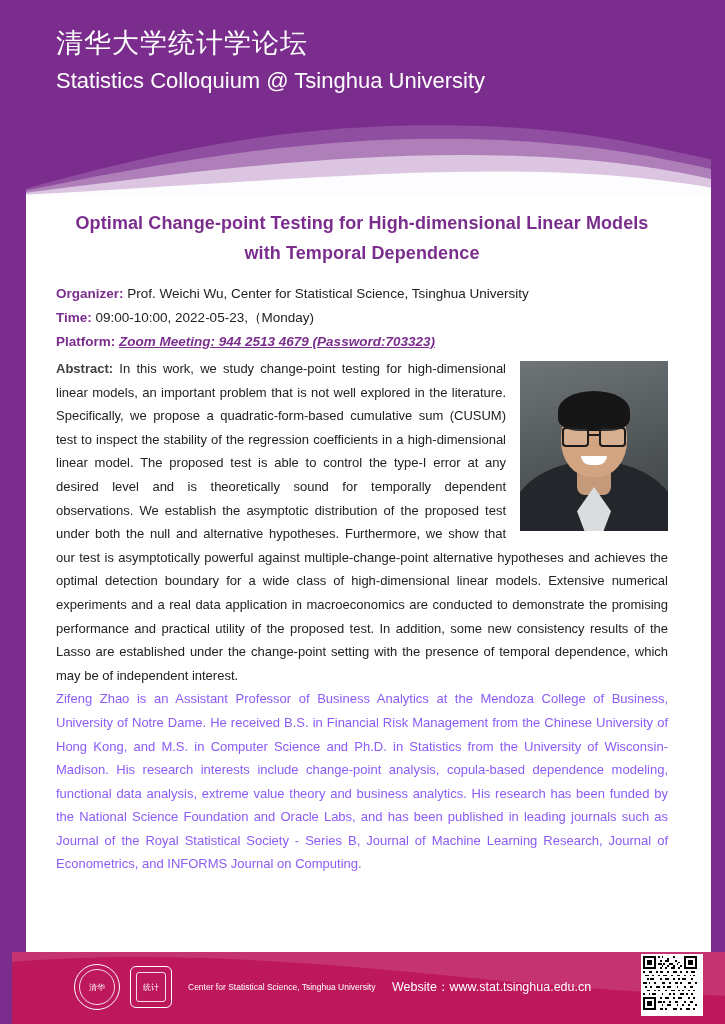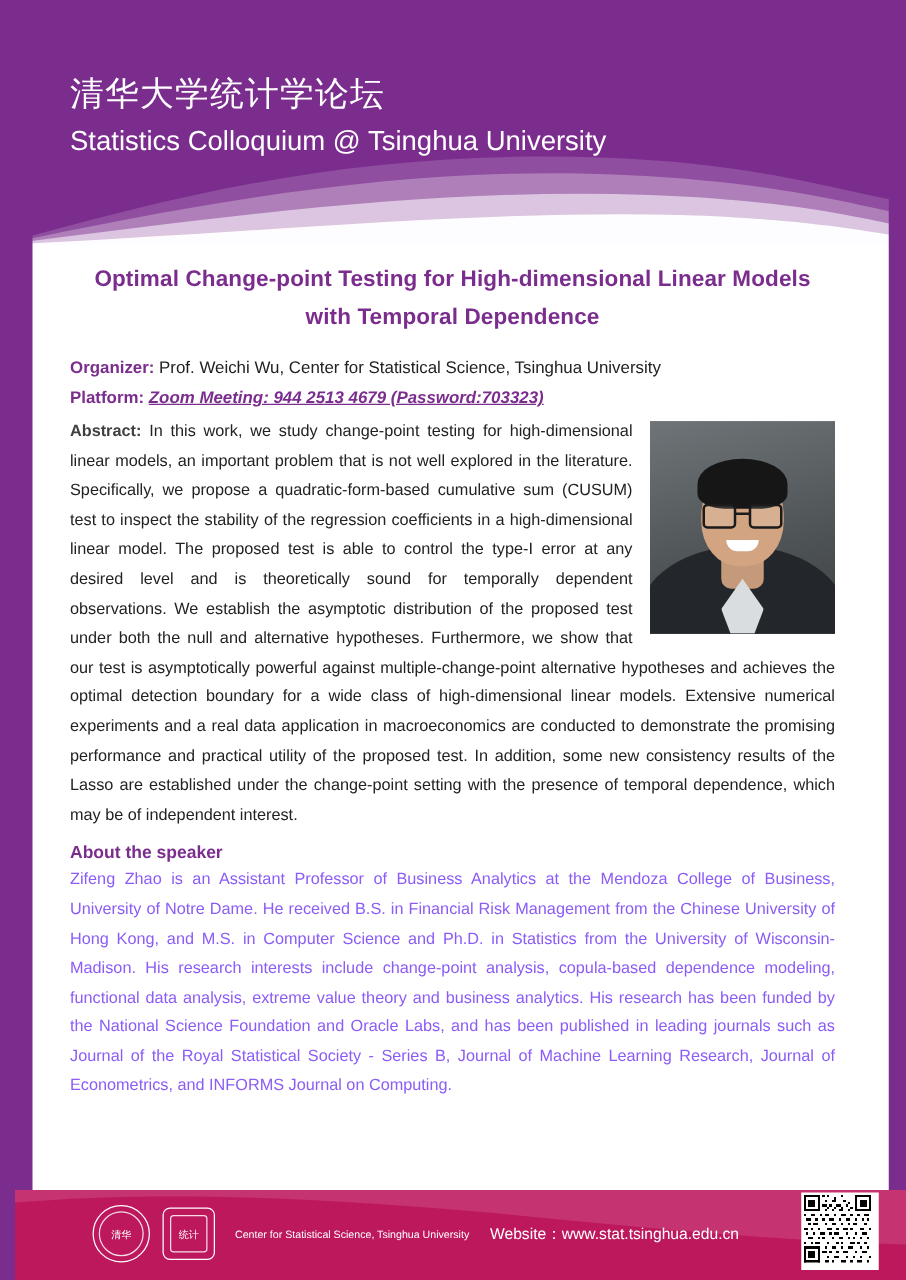--- a/index.html
+++ b/index.html
@@ -36,21 +36,20 @@
     left: 56px;
     top: 26px;
     color: #ffffff;
   }
   .header-cn {
     font-size: 27px;
     letter-spacing: 1px;
     line-height: 34px;
     font-weight: 400;
     white-space: nowrap;
-    margin-top: 32px;
   }
   .header-en {
     font-size: 22px;
     line-height: 38px;
     font-weight: 400;
     white-space: nowrap;
     margin-top: 2px;
   }
   
   .swoosh {
@@ -329,20 +328,24 @@
   <div class="left-bar"></div>
   <div class="right-bar"></div>
 
   <div class="content">
 
     <h1 class="talk-title">Optimal Change-point Testing for High-dimensional Linear Models with Temporal Dependence</h1>
 
     <div class="meta-line">
       <span class="meta-label">Organizer:</span>
       <span class="meta-value">Prof. Weichi Wu, Center for Statistical Science, Tsinghua University</span>
+    </div>
+    <div class="meta-line">
+      <span class="meta-label">Time:</span>
+      <span class="meta-value">09:00-10:00, 2022-05-23,（Monday)</span>
     </div>
     <div class="meta-line">
       <span class="meta-label">Platform:</span>
       <span class="platform-value">Zoom Meeting: 944 2513 4679 (Password:703323)</span>
     </div>
 
     <div class="abstract-block">
       <div class="photo">
         <div class="ph-bg"></div>
         <div class="ph-suit"></div>
@@ -351,21 +354,20 @@
         <div class="ph-head"></div>
         <div class="ph-hair"></div>
         <div class="ph-glass l"></div>
         <div class="ph-glass r"></div>
         <div class="ph-bridge"></div>
         <div class="ph-mouth"></div>
       </div>
       <span class="abstract-label">Abstract:</span><span class="abstract-text"> In this work, we study change-point testing for high-dimensional linear models, an important problem that is not well explored in the literature. Specifically, we propose a quadratic-form-based cumulative sum (CUSUM) test to inspect the stability of the regression coefficients in a high-dimensional linear model. The proposed test is able to control the type-I error at any desired level and is theoretically sound for temporally dependent observations. We establish the asymptotic distribution of the proposed test under both the null and alternative hypotheses. Furthermore, we show that our test is asymptotically powerful against multiple-change-point alternative hypotheses and achieves the optimal detection boundary for a wide class of high-dimensional linear models. Extensive numerical experiments and a real data application in macroeconomics are conducted to demonstrate the promising performance and practical utility of the proposed test. In addition, some new consistency results of the Lasso are established under the change-point setting with the presence of temporal dependence, which may be of independent interest.</span>
     </div>
 
-    <div class="speaker-head">About the speaker</div>
     <div class="speaker-bio">Zifeng Zhao is an Assistant Professor of Business Analytics at the Mendoza College of Business, University of Notre Dame. He received B.S. in Financial Risk Management from the Chinese University of Hong Kong, and M.S. in Computer Science and Ph.D. in Statistics from the University of Wisconsin-Madison. His research interests include change-point analysis, copula-based dependence modeling, functional data analysis, extreme value theory and business analytics. His research has been funded by the National Science Foundation and Oracle Labs, and has been published in leading journals such as Journal of the Royal Statistical Society - Series B, Journal of Machine Learning Research, Journal of Econometrics, and INFORMS Journal on Computing.</div>
   </div>
 
   <div class="footer">
     <svg class="swoosh" width="725" height="72" viewBox="0 0 725 72" style="left:0;top:0">
       <path d="M0,10 C120,0 260,6 420,22 C540,34 640,42 725,44 L725,0 L0,0 Z" fill="#ffffff" opacity="0.12"></path>
     </svg>
 
     <div class="footer-logos">
       <div class="seal">

